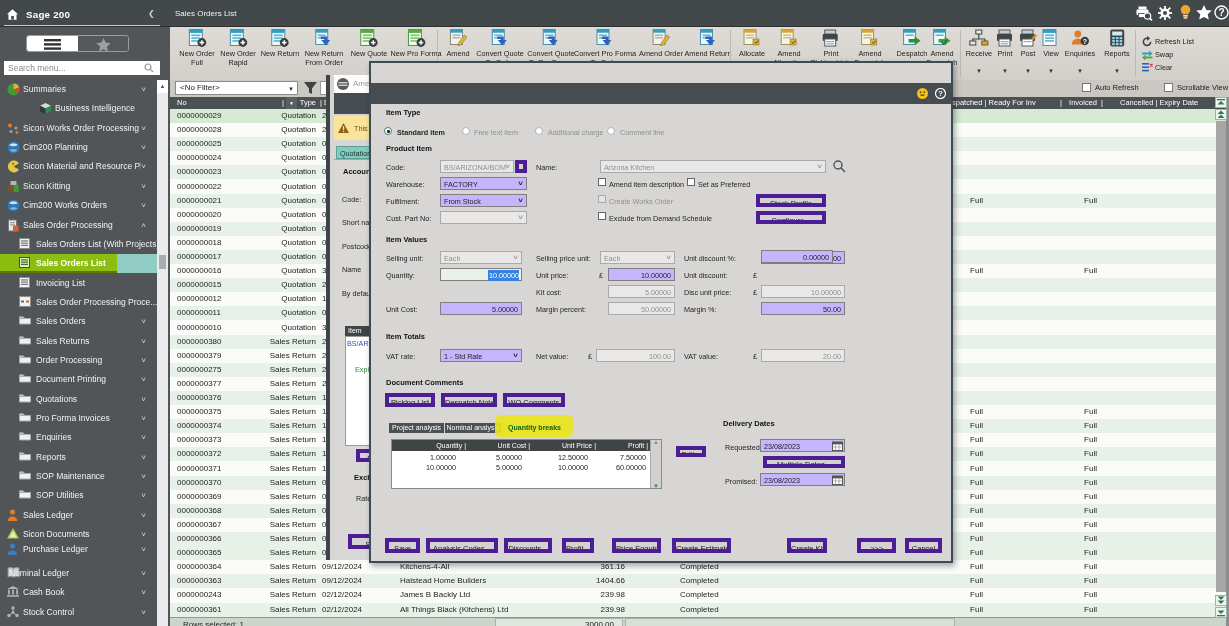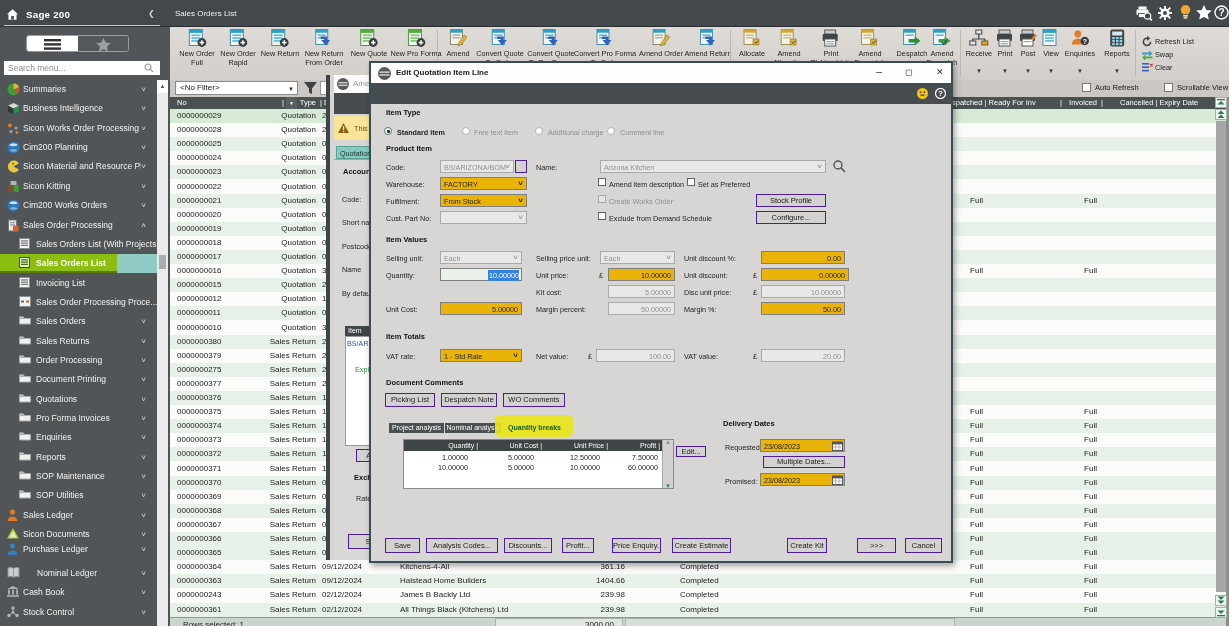--- a/index.html
+++ b/index.html
@@ -52,27 +52,27 @@
 #amend{left:326px;top:75px;width:200px;height:485px;background:#d7d6d4;border-left:4px solid #3e4549;}
 #amend .wtitle{position:absolute;left:4px;top:0;width:196px;height:18px;background:#fdfdfd;}
 #amend .wband{position:absolute;left:4px;top:18px;width:196px;height:21px;background:#464c4f;}
 #amend .ybar{position:absolute;left:4px;top:41px;width:196px;height:24px;background:#f9e49a;}
 #edlg{left:369px;top:61px;width:584px;height:502px;background:#d7d6d4;border:2px solid #3a4d55;box-shadow:2px 3px 6px rgba(0,0,0,.35);}
 #edlg .etitle{position:absolute;left:0;top:0;width:580px;height:20px;background:#fdfdfd;}
 #edlg .eband{position:absolute;left:0;top:20px;width:580px;height:21px;background:#464c4f;}
 .dl{position:absolute;font-size:7.2px;color:#1d1d1d;white-space:nowrap;}
 .dlb{position:absolute;font-size:7.5px;font-weight:bold;color:#111;white-space:nowrap;}
 .dgray{color:#8f8f8f;}
-.fld{position:absolute;height:13px;background:#eab308;border:1px solid #7f7f7f;font-size:7.2px;color:#1d1d1d;line-height:11px;}
+.fld{position:absolute;height:13px;background:#c4b5fd;border:1px solid #7f7f7f;font-size:7.2px;color:#1d1d1d;line-height:11px;}
 .fld.ro{background:#e9e8e6;color:#8f8f8f;border-color:#aaa;}
 .fld .fv{position:absolute;right:3px;top:1px;}
 .fld .fl{position:absolute;left:3px;top:1px;}
 .fld .da{position:absolute;right:3px;top:0px;font-size:8px;color:#222;font-weight:bold;}
 .fld.ro .da{color:#999;}
-.btn{position:absolute;background:#d3d2d0;border:1px solid #4c1d95;font-size:7.5px;color:#1a1a1a;text-align:center;white-space:nowrap;overflow:hidden;}
+.btn{position:absolute;background:#d3d2d0;border:4px solid #4c1d95;font-size:7.5px;color:#1a1a1a;text-align:center;white-space:nowrap;overflow:hidden;}
 .radio{position:absolute;width:8px;height:8px;border-radius:50%;background:#fff;border:1px solid #b2b2b2;}
 .radio.on:after{content:"";position:absolute;left:2px;top:2px;width:2.5px;height:2.5px;border-radius:50%;background:#222;}
 .chk{position:absolute;width:8px;height:8px;background:#fff;border:1px solid #666;}
 .chk.dis{background:#e4e3e1;border-color:#aaa;}
 </style></head>
 <body>
 <div class="abs" id="topbar">
   <svg class="abs" style="left:7px;top:9px" width="11" height="11" viewBox="0 0 15 14">
       <path d="M7.5 0 L15 6.8 H13 V14 H2 V6.8 H0 Z" fill="#fff"></path>
       <rect x="5.7" y="9" width="3.6" height="5" fill="#43484b"></rect>
@@ -135,21 +135,21 @@
   <div class="abs" id="menu">
       <div class="mi" style="top:0.0px;">
         <svg style="left:7px" width="13" height="13">
           <circle cx="6.5" cy="6.5" r="6" fill="#3f9c35"></circle>
           <path d="M6.5 6.5 L6.5 .5 A6 6 0 0 1 12.2 4.5 Z" fill="#e2b13c"></path>
           <path d="M6.5 6.5 L12.2 4.5 A6 6 0 0 1 11 10.5 Z" fill="#c84f36"></path>
         </svg>
         <div class="txt" style="left:23px;">Summaries</div>
         <div class="chev">˅</div>
       </div>
-<div class="mi" style="top:19.4px;">
+<div class="mi" style="top:19.4px;margin-left:32px;">
         <svg style="left:7px" width="13" height="13">
           <path d="M6.5 1 L12 3.8 L6.5 6.6 L1 3.8 Z" fill="#d8d8d8"></path>
           <path d="M1 3.8 L6.5 6.6 V12.2 L1 9.4 Z" fill="#35383a"></path>
           <path d="M12 3.8 L6.5 6.6 V12.2 L12 9.4 Z" fill="#2a8c4a"></path>
         </svg>
         <div class="txt" style="left:23px;">Business Intelligence</div>
         <div class="chev">˅</div>
       </div>
 <div class="mi" style="top:38.7px;padding-left:10px;">
         <svg style="left:7px" width="13" height="13">
@@ -345,21 +345,21 @@
           <path d="M0.7 12 a4.8 4.5 0 0 1 9.6 0z" fill="#3a7fc1"></path>
         </svg>
         <div class="txt" style="left:23px;">Purchase Ledger</div>
         <div class="chev">˅</div>
       </div>
 <div class="mi" style="top:483.8px;">
         <svg style="left:7px" width="13" height="11">
           <path d="M1 1 C3 0.2 5 0.4 6.5 1.4 C8 .4 10 .2 12 1 V10 C10 9.3 8 9.4 6.5 10.3 C5 9.4 3 9.3 1 10Z" fill="#caccce" stroke="#8d9193"></path>
           <line x1="6.5" y1="1.4" x2="6.5" y2="10.3" stroke="#9ea2a4"></line>
         </svg>
-        <div class="txt" style="left:37px;">Nominal Ledger</div>
+        <div class="txt" style="left:9px;">Nominal Ledger</div>
         <div class="chev">˅</div>
       </div>
 <div class="mi" style="top:503.1px;">
         <svg style="left:7px" width="12" height="11">
           <path d="M6 0 L12 3 H0 Z" fill="#b0b4b6"></path>
           <rect x="1" y="3.6" width="1.8" height="5" fill="#b0b4b6"></rect>
           <rect x="5.1" y="3.6" width="1.8" height="5" fill="#b0b4b6"></rect>
           <rect x="9.2" y="3.6" width="1.8" height="5" fill="#b0b4b6"></rect>
           <rect x="0" y="9.2" width="12" height="1.6" fill="#b0b4b6"></rect>
         </svg>
@@ -988,31 +988,20 @@
 <div style="position:absolute;left:15px;top:251px;width:40px;height:10px;background:#3f4446;color:#fff;font-size:7px;padding:1px 0 0 3px;">Item</div>
 <div style="position:absolute;left:15px;top:261px;width:180px;height:110px;background:#fff;border:1px solid #999;"></div>
 <div style="position:absolute;left:17px;top:264px;font-size:7.2px;color:#2b4fbb;">BS/ARIZONA</div>
 <div style="position:absolute;left:25px;top:290px;font-size:7.2px;color:#2c8a3c;">Expiry</div>
 <div class="btn" style="left:26px;top:374px;width:40px;height:13px;line-height:11px;">Add...</div>
 <div class="dlb" style="left:24px;top:398px;">Exchange</div>
 <div class="dl" style="left:26px;top:419px;">Rate:</div>
 <div class="btn" style="left:18px;top:459px;width:52px;height:15px;line-height:13px;">Save</div>
   </div>
 <div class="abs" id="edlg">
-    <div class="etitle">
-      <svg style="position:absolute;left:7px;top:4px" width="13" height="13">
-        <circle cx="6.5" cy="6.5" r="6.5" fill="#5a5a5a"></circle>
-        <rect x="1.5" y="4.4" width="10" height="1.5" fill="#cfcfcf"></rect>
-        <rect x="1.5" y="7.2" width="10" height="1.5" fill="#cfcfcf"></rect>
-      </svg>
-<span style="position:absolute;left:25px;top:5px;font-size:8px;color:#1a1a1a;font-weight:bold;">Edit Quotation Item Line</span>
-<span style="position:absolute;left:505px;top:2px;font-size:11px;color:#333">–</span>
-<span style="position:absolute;left:534px;top:4px;font-size:9px;color:#333">◻</span>
-<span style="position:absolute;left:565px;top:4px;font-size:9px;color:#333">✕</span>
-    </div>
 <div class="eband">
       <svg style="position:absolute;left:546px;top:5px" width="11" height="11">
         <circle cx="5.5" cy="5.5" r="5.5" fill="#f0c419"></circle>
         <circle cx="3.6" cy="4.2" r="0.9" fill="#5d4310"></circle>
         <circle cx="7.4" cy="4.2" r="0.9" fill="#5d4310"></circle>
         <path d="M3 6.5 a2.8 2.8 0 0 0 5 0z" fill="#5d4310"></path>
       </svg>
 <svg style="position:absolute;left:564px;top:5px" width="11" height="11">
         <circle cx="5.5" cy="5.5" r="5" fill="none" stroke="#fff" stroke-width="1.2"></circle>
         <text x="5.5" y="8.2" font-size="7.5" fill="#fff" text-anchor="middle" font-family="Liberation Sans" font-weight="bold">?</text>
@@ -1086,21 +1075,21 @@
     <div class="fld" style="left:69px;top:205px;width:82px;height:13px;background:#e9f1e9;">
       <span style="position:absolute;right:2px;top:1px;background:#3583e0;color:#fff;padding:0 0 0 1px;">10.00000</span>
     </div>
 <div class="dl" style="left:165px;top:208px">Unit price:</div>
     <div class="dl" style="left:228px;top:208px">£</div>
     <div class="fld" style="left:237px;top:205px;width:67px;height:13px">
       <span class="fv">10.00000</span>
     </div>
 <div class="dl" style="left:313px;top:208px">Unit discount:</div>
     <div class="dl" style="left:382px;top:208px">£</div>
-    <div class="fld" style="left:390px;top:205px;width:88px;height:13px">
+    <div class="fld" style="left:390px;top:187px;width:72px;height:13px">
       <span class="fv">0.00000</span>
     </div>
 <div class="dl" style="left:165px;top:225px">Kit cost:</div>
     <div class="fld ro" style="left:237px;top:222px;width:67px;height:13px">
       <span class="fv">5.00000</span>
     </div>
 <div class="dl" style="left:313px;top:225px">Disc unit price:</div>
     <div class="dl" style="left:382px;top:225px">£</div>
     <div class="fld ro" style="left:390px;top:222px;width:84px;height:13px">
       <span class="fv">10.00000</span>
@@ -1134,21 +1123,21 @@
       <span class="fv">20.00</span>
     </div>
 <div class="dlb" style="left:15px;top:315px">Document Comments</div>
 <div class="btn" style="left:14px;top:330px;width:50px;height:14px;line-height:12px">Picking List</div>
     <div class="btn" style="left:70px;top:330px;width:56px;height:14px;line-height:12px">Despatch Note</div>
     <div class="btn" style="left:132px;top:330px;width:62px;height:14px;line-height:12px">WO Comments</div>
 <div style="position:absolute;left:18px;top:360px;width:55px;height:10px;background:#4b5053;color:#fff;font-size:7px;text-align:center;line-height:10px;white-space:nowrap;">Project analysis</div>
 <div style="position:absolute;left:74px;top:360px;width:56px;height:10px;background:#4b5053;color:#fff;font-size:7px;text-align:center;line-height:10px;white-space:nowrap;">Nominal analysis</div>
 <div style="position:absolute;left:124px;top:352px;width:78px;height:22px;background:#e9e520;border-radius:5px;opacity:.92;"></div>
 <div style="position:absolute;left:130px;top:360px;width:67px;height:10px;background:#e8e424;color:#14611d;font-size:7px;font-weight:bold;text-align:center;line-height:10px;white-space:nowrap;">Quantity breaks</div>
-<div style="position:absolute;left:20px;top:376px;width:271px;height:50px;background:#fff;border:1px solid #8a8a8a;margin-left:12px;">
+<div style="position:absolute;left:20px;top:376px;width:271px;height:50px;background:#fff;border:1px solid #8a8a8a;">
 <div style="position:absolute;left:0;top:0;width:258px;height:11px;background:#3f4446;color:#fff;font-size:7px;line-height:11px;">
 <span style="position:absolute;left:0;width:74px;text-align:right">Quantity |</span>
         <span style="position:absolute;left:76px;width:62px;text-align:right">Unit Cost |</span>
         <span style="position:absolute;left:140px;width:64px;text-align:right">Unit Price |</span>
         <span style="position:absolute;left:206px;width:50px;text-align:right">Profit |</span>
       </div>
 <div style="position:absolute;left:0;top:11px;width:258px;font-size:7.2px;color:#222;line-height:10px;">
 <span style="position:absolute;left:0px;width:64px;text-align:right;top:2px">1.00000</span>
         <span style="position:absolute;left:76px;width:54px;text-align:right;top:2px">5.00000</span>
         <span style="position:absolute;left:140px;width:56px;text-align:right;top:2px">12.50000</span>

